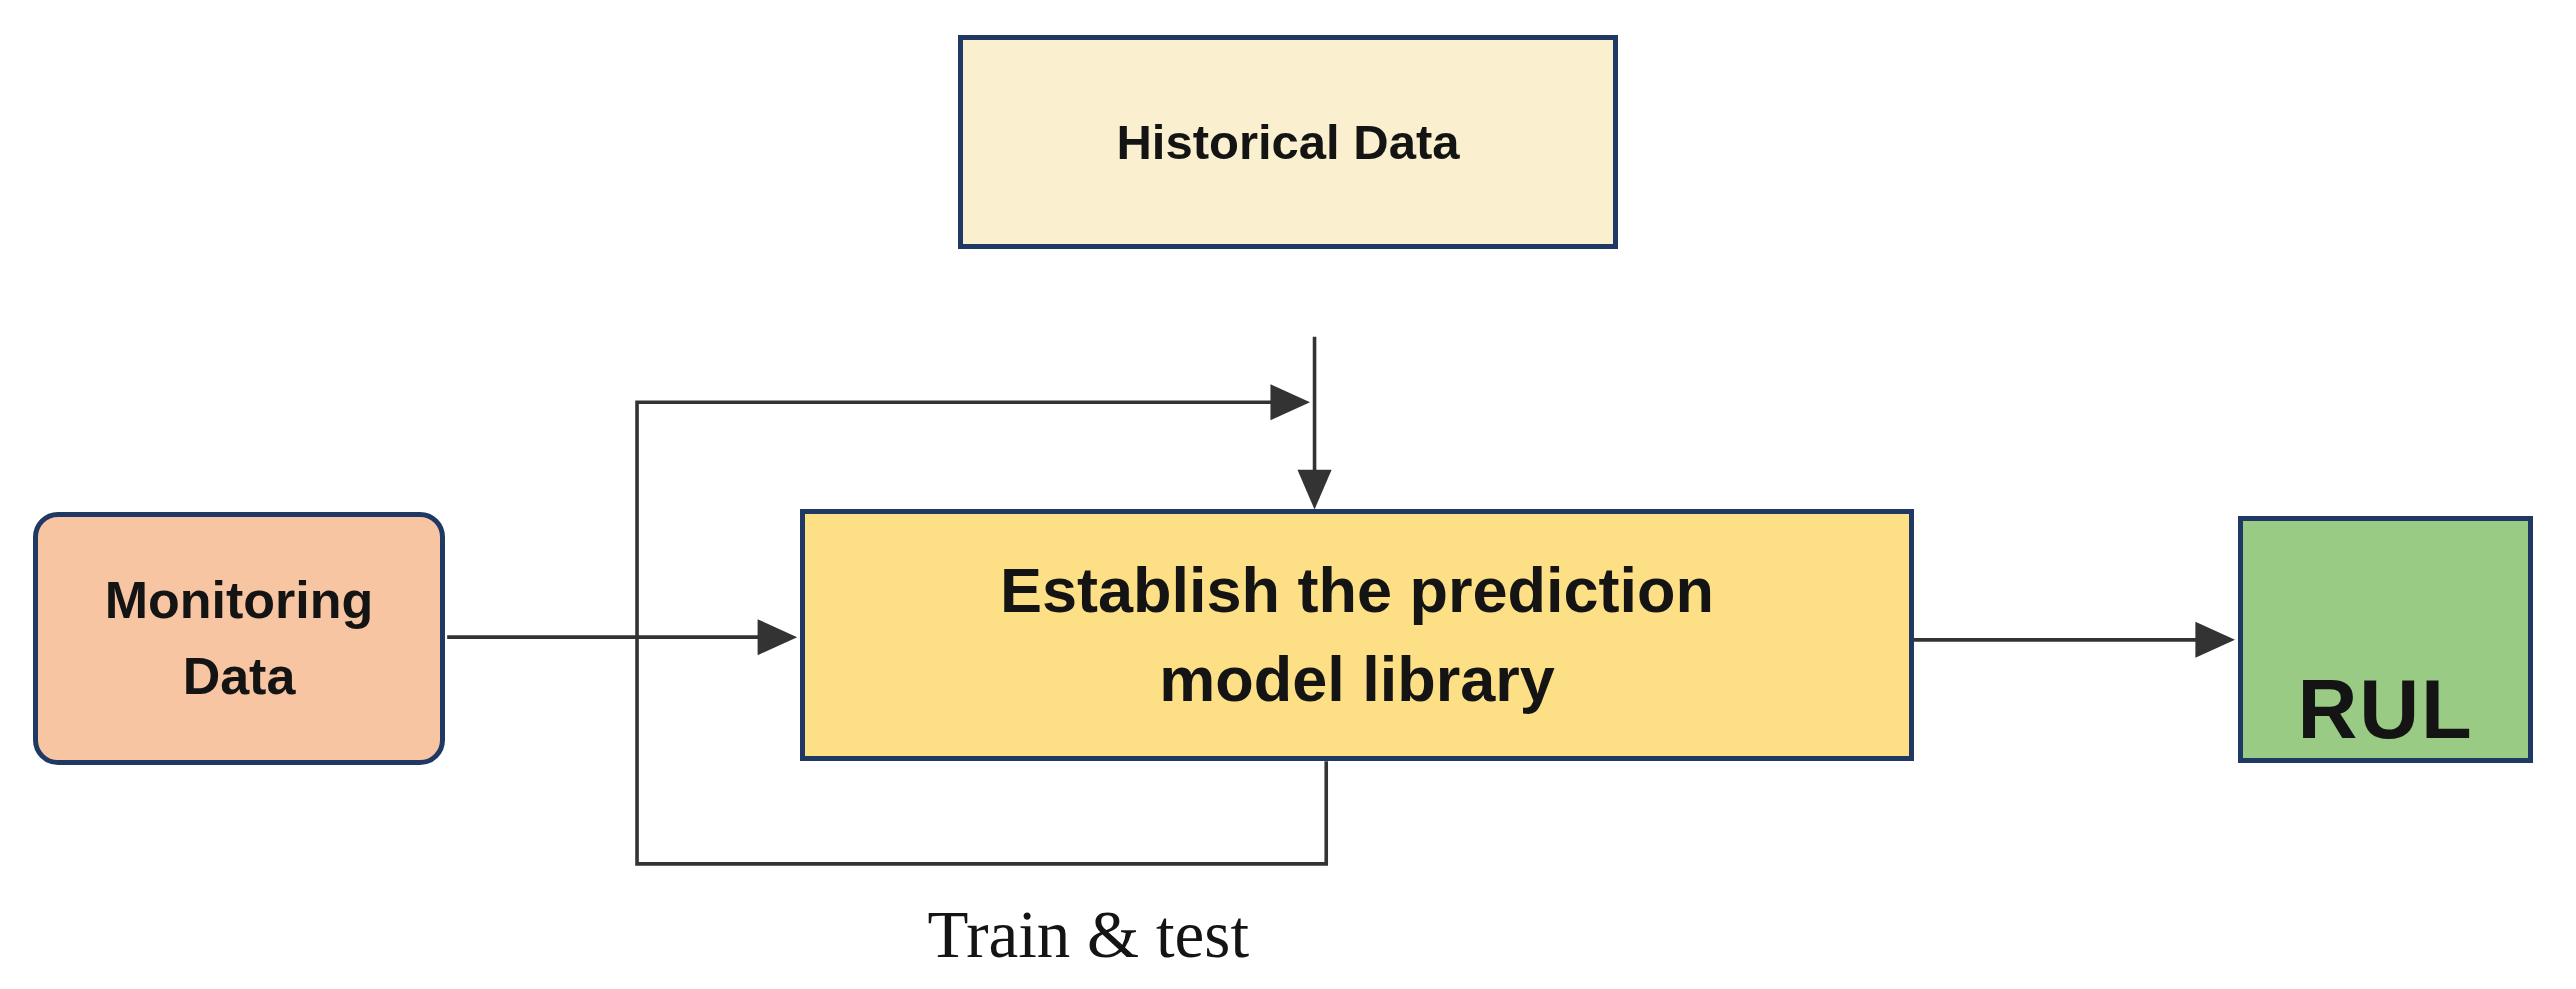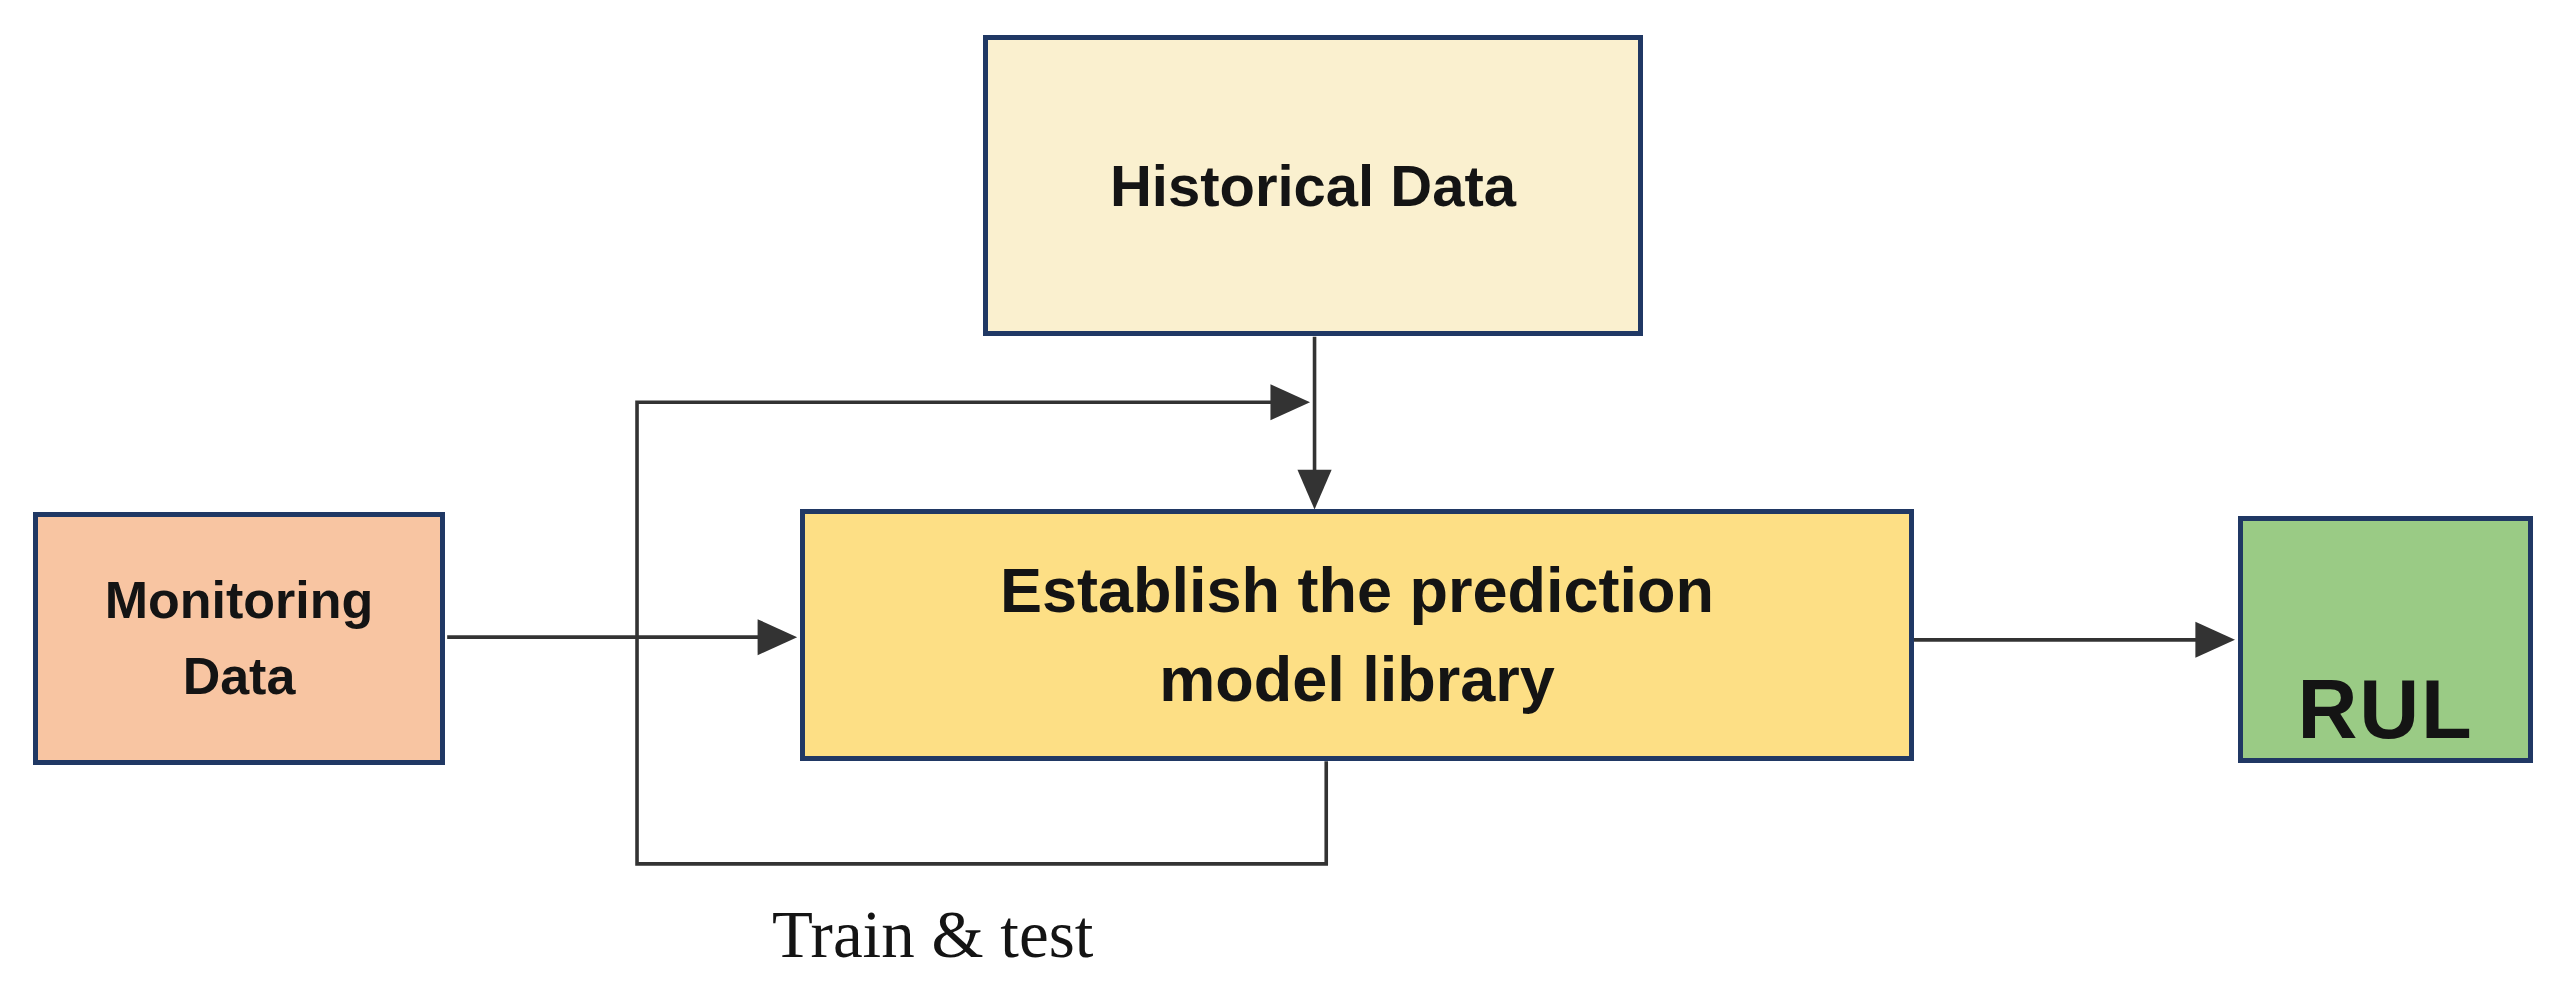--- a/index.html
+++ b/index.html
@@ -39,31 +39,32 @@
     justify-content: center;
     text-align: center;
     color: var(--text, #141414);
     font-weight: 700;
   }
   .node span {
     display: block;
     white-space: pre-line;
   }
   .node-historical {
-    left: 983px; top: 35px;
-    width: 660px; height: 301px;
+    left: 958px; top: 35px;
+    width: 660px; height: 214px;
     background: var(--historical-fill, #faf0cf);
-    font-size: 58px;
+    font-size: 49px;
   }
   .node-monitoring {
     left: 33px; top: 512px;
     width: 412px; height: 253px;
     background: var(--monitoring-fill, #f8c5a2);
     font-size: 52px;
     line-height: 1.45;
+    border-radius: 25px;
   }
   .node-central {
     left: 800px; top: 509px;
     width: 1114px; height: 252px;
     background: var(--central-fill, #fddf85);
     font-size: 63px;
     line-height: 1.42;
     padding: 0 17px;
   }
   .node-rul {
@@ -72,21 +73,21 @@
     background: var(--rul-fill, #9acb85);
     font-size: 83px;
     font-weight: 800;
     letter-spacing: 1.8px;
     align-items: flex-end;
   }
   .annotation {
     position: absolute;
     left: 772px; top: 896px;
     width: 477px;
-    text-align: left;
+    text-align: right;
     font-family: "Liberation Serif", serif;
     font-size: 67px;
     color: var(--text, #141414);
   }
 </style>
 </head>
 <body>
 
 <div class="canvas">
 

